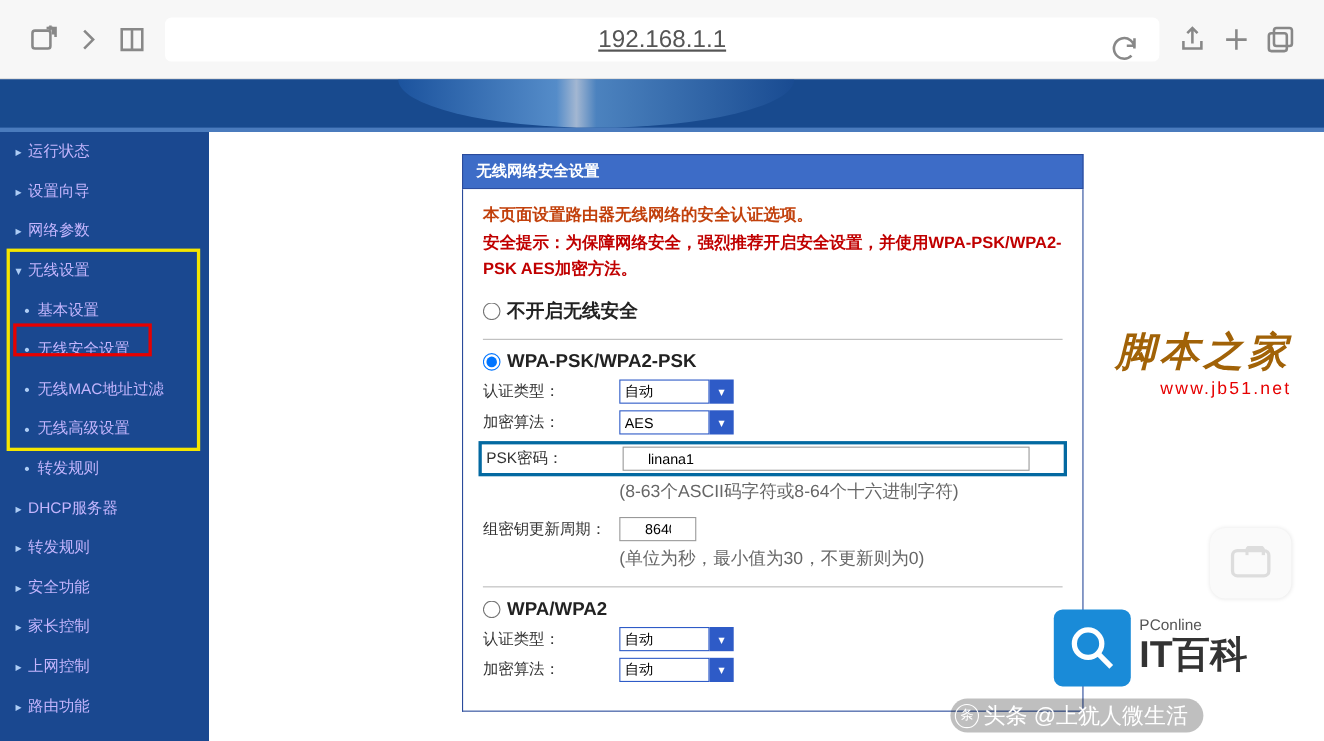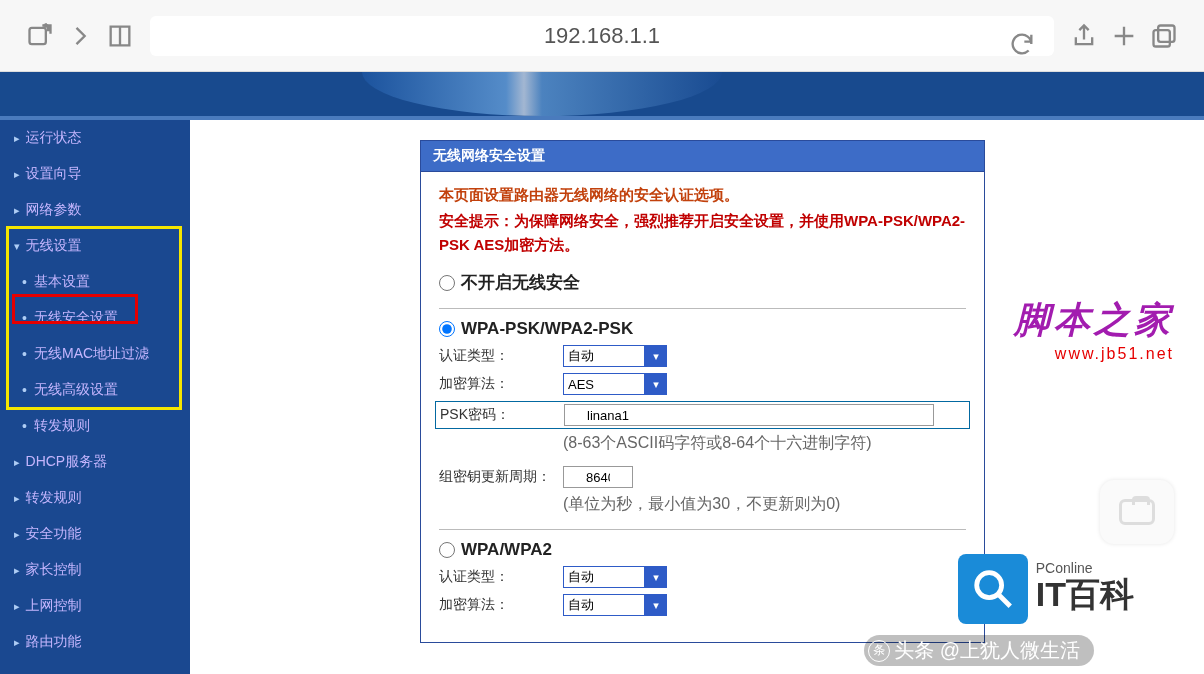--- a/index.html
+++ b/index.html
@@ -2,21 +2,21 @@
 <html><head>
 <meta charset="utf-8">
 <style>
 * { box-sizing: border-box; margin: 0; padding: 0; }
 body { font-family: "Microsoft YaHei", Arial, sans-serif; background: #fff; width: 1204px; height: 674px; overflow: hidden; position: relative; }
 
 
 .browser-bar { height: 72px; background: #f7f7f7; display: flex; align-items: center; padding: 0 20px; border-bottom: 1px solid #ddd; }
 .tb-icon { width: 40px; height: 40px; display: flex; align-items: center; justify-content: center; color: #777; }
 .tb-icon svg { width: 28px; height: 28px; stroke: #888; fill: none; stroke-width: 2; }
-.addr-bar { flex: 1; margin: 0 10px; height: 40px; background: #fff; border-radius: 6px; display: flex; align-items: center; justify-content: center; font-size: 22px; color: #555; position: relative; }
+.addr-bar { flex: 1; margin: 0 10px; height: 40px; background: #fff; border-radius: 6px; display: flex; align-items: center; justify-content: center; font-size: 22px; color: #555; position: relative; text-decoration: underline; }
 .refresh-ic { position: absolute; right: 12px; top: 8px; }
 
 
 .blue-strip { height: 48px; background: #184a8e; position: relative; border-bottom: 4px solid #4a7bbd; }
 .strip-deco { position: absolute; right: 40%; top: 0; width: 360px; height: 100%;
   background: linear-gradient(90deg, #1e59a8 0%, #7db8f0 40%, #fff 45%, #6ea8df 50%, #1a4c94 100%);
   border-radius: 0 0 50% 50% / 0 0 100% 100%; opacity: 0.6; }
 
 
 .app { display: flex; height: calc(674px - 72px - 48px); }
@@ -36,27 +36,27 @@
 .intro { color: #c2410c; font-weight: bold; margin-bottom: 4px; }
 .warn { color: #c00000; font-weight: bold; line-height: 1.6; margin-bottom: 14px; }
 .radio-row { margin: 10px 0 6px; font-size: 17px; font-weight: bold; color: #222; display: flex; align-items: center; gap: 6px; }
 .radio-row input { width: 16px; height: 16px; }
 .form-row { display: flex; align-items: center; margin: 6px 0; font-size: 14px; }
 .form-row .lbl { width: 124px; color: #333; }
 .sel { width: 82px; height: 22px; background: #fff; border: 1px solid #2e5bc7; font-size: 13px; padding-left: 4px; }
 .sel-btn { width: 22px; height: 22px; background: #2e5bc7; display: inline-flex; align-items: center; justify-content: center; }
 .sel-btn::after { content: "▾"; color: #fff; font-size: 11px; }
 .txt-in { height: 22px; border: 1px solid #999; padding: 0 22px; font-size: 13px; }
-.psk-row { position: relative; border: 1px solid #0369a1; padding: 2px 4px; margin: 4px -4px; }
+.psk-row { position: relative; border: 3px solid #0369a1; padding: 2px 4px; margin: 4px -4px; }
 .hint { color: #666; font-size: 16px; margin-left: 124px; }
 .sep { border-top: 1px solid #bbb; margin: 14px 0 8px; }
 
 
 .wm1 { position: absolute; right: 30px; top: 176px; text-align: right; }
-.wm1 .cn { color: #a21caf; font-size: 36px; font-weight: bold; font-style: italic; letter-spacing: 4px; }
+.wm1 .cn { color: #a16207; font-size: 36px; font-weight: bold; font-style: italic; letter-spacing: 4px; }
 .wm1 .url { color: #e60000; font-size: 16px; letter-spacing: 2px; }
 .wm2 { position: absolute; right: 70px; bottom: 50px; display: flex; align-items: center; gap: 8px; }
 .wm2 .sq { width: 70px; height: 70px; background: #1a8bd8; border-radius: 8px; display: flex; align-items: center; justify-content: center; }
 .wm2 .sq svg { width: 46px; height: 46px; stroke: #fff; fill: none; stroke-width: 5; }
 .wm2 .tx .a { font-size: 14px; color: #555; }
 .wm2 .tx .b { font-size: 34px; font-weight: bold; color: #333; margin-top: -4px; }
 .wm3 { position: absolute; right: 110px; bottom: 8px; color: #fff; font-size: 20px;
   background: rgba(0,0,0,0.25); padding: 2px 14px 2px 30px; border-radius: 18px; display: flex; align-items: center; gap: 8px; }
 .wm3 .dot { width: 22px; height: 22px; border-radius: 50%; border: 1.5px solid #fff; display: flex; align-items: center; justify-content: center; font-size: 12px; position: absolute; left: 4px; }
 .cam-btn { position: absolute; right: 30px; top: 360px; width: 74px; height: 64px; background: #fafafa; border-radius: 14px; box-shadow: 0 0 4px rgba(0,0,0,0.1); display: flex; align-items: center; justify-content: center; }

